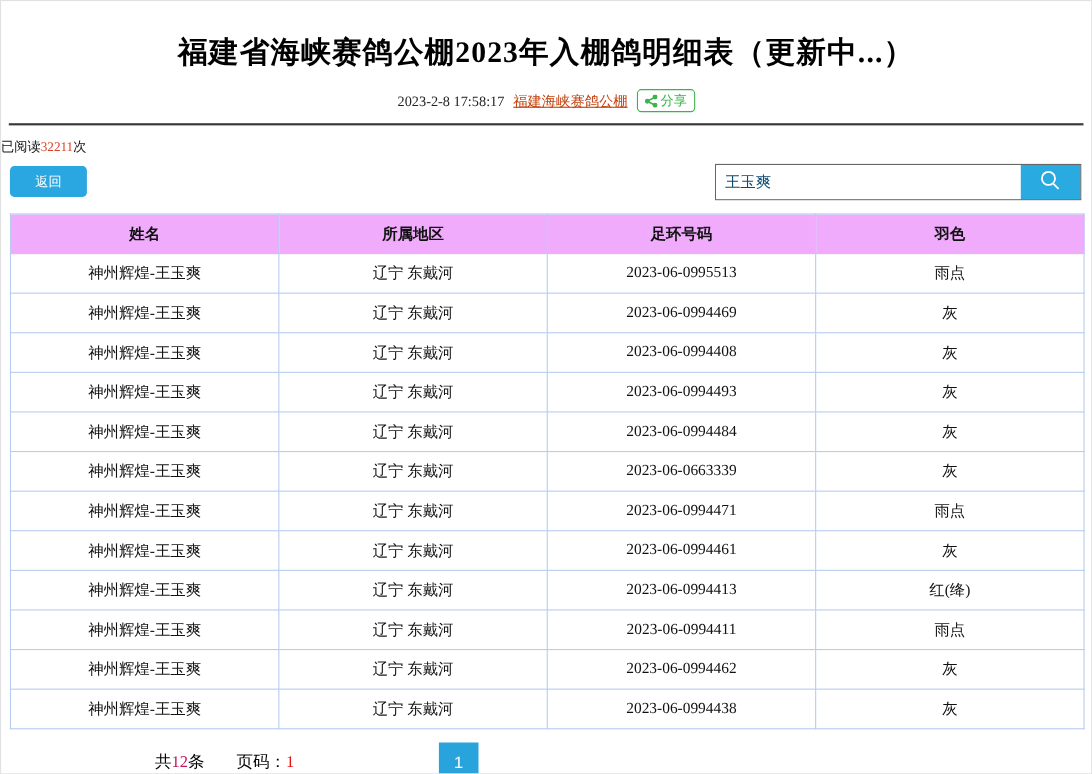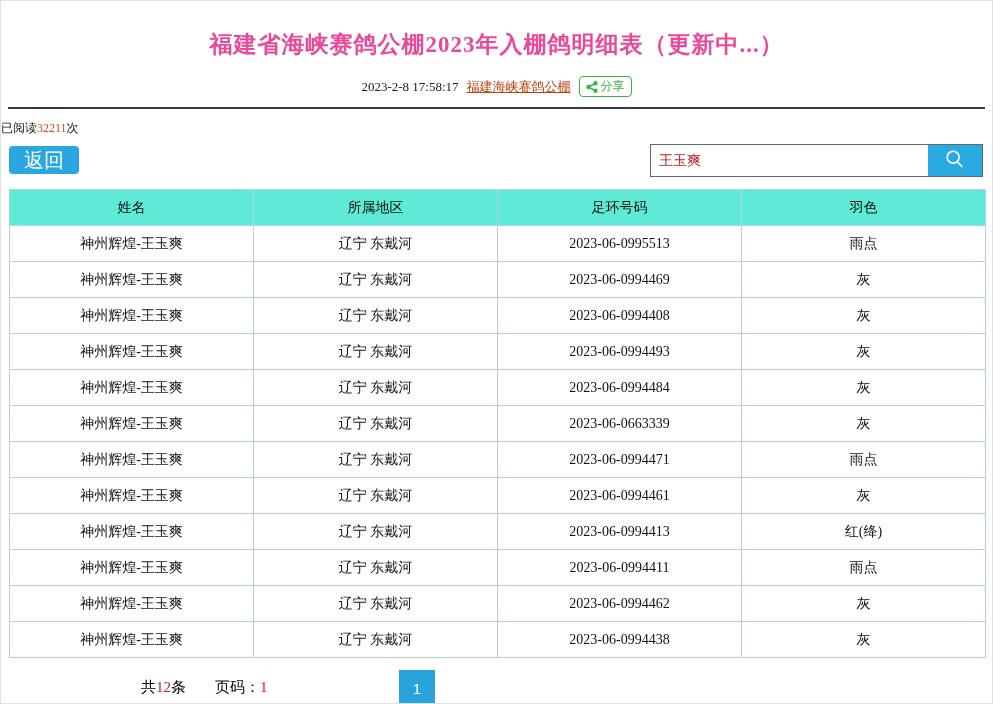--- a/index.html
+++ b/index.html
@@ -1,50 +1,50 @@
 <!DOCTYPE html>
 <html><head>
 <meta charset="utf-8">
 <style>
   * { margin:0; padding:0; box-sizing:border-box; }
   html,body { background:#fff; }
   body { width:993px; height:704px; font-family:"Liberation Serif", serif; color:#000; position:relative; }
   .page { width:993px; height:704px; border:1px solid #e2e2e2; background:#fff; position:relative; overflow:hidden; }
 
-  .page-title { margin-top:28px; text-align:center; font-size:23px; font-weight:bold; color:#ec4899; letter-spacing:1px; }
+  .page-title { margin-top:28px; text-align:center; font-size:27px; font-weight:bold; color:#000000; letter-spacing:1px; }
 
   .meta-line { margin-top:16px; text-align:center; font-size:13px; color:#222;
                display:flex; justify-content:center; align-items:center; gap:8px; }
   .meta-date { color:#222; }
   .meta-link { color:#c2410c; text-decoration:underline; cursor:pointer; }
   .share-btn { display:inline-flex; align-items:center; gap:3px; border:1px solid #3cb44a; border-radius:4px;
                color:#3cb44a; font-size:12px; padding:1px 6px; background:#fff; cursor:pointer;
                font-family:"Liberation Sans", sans-serif;text-align:center; }
   .share-btn svg { display:block; }
 
   .divider { height:2px; background:#3a3a3a; margin:10px 7px 0 7px; }
 
   .read-count { text-align:left; padding-right:9px; margin-top:11px; font-size:12px; color:#111; }
   .read-count .num { color:#d8432c; }
 
   .toolbar { position:relative; height:36px; margin-top:7px; }
   .back-btn { position:absolute; left:8px; top:2px; width:70px; height:28px; background:#2aa7e0; color:#fff;
-              border:none; border-radius:4px; font-size:20px; cursor:pointer;
+              border:none; border-radius:4px; font-size:12px; cursor:pointer;
               font-family:"Liberation Sans", sans-serif; }
   .search-box { position:absolute; right:9px; top:0; width:333px; height:33px; border:1px solid #666;
                 display:flex; background:#fff; }
   .search-input { flex:1; border:none; outline:none; font-size:14px; padding-left:8px;
-                  font-family:"Liberation Serif", serif; color:#b91c1c; }
+                  font-family:"Liberation Serif", serif; color:#0c4a6e; }
   .search-btn { width:54px; height:100%; background:#29abe2; border:none; cursor:pointer;
                 display:flex; align-items:center; justify-content:center; }
 
   table { width:977px; margin:9px 8px 0 8px; border-collapse:collapse; table-layout:fixed; }
   th, td { border:1px solid #b6ccf0; height:36px; text-align:center; vertical-align:middle;
            font-size:14px; font-weight:normal; color:#111; }
-  th { background:#5eead4; }
+  th { background:#f0abfc;font-weight:bold; }
 
   .footer { position:relative; height:40px; margin-top:11px; font-size:15px; }
   .total-label  { position:absolute; left:140px; top:9px; }
   .total-label .num { color:#be185d; }
   .page-label   { position:absolute; left:214px; top:9px; }
   .page-label .num { color:#e61414; }
   .page-btn { position:absolute; left:398px; top:1px; width:36px; height:36px; background:#29a3dc; color:#fff;
               border:none; font-size:15px; cursor:pointer; font-family:"Liberation Sans", sans-serif; }
 </style>
 </head>

